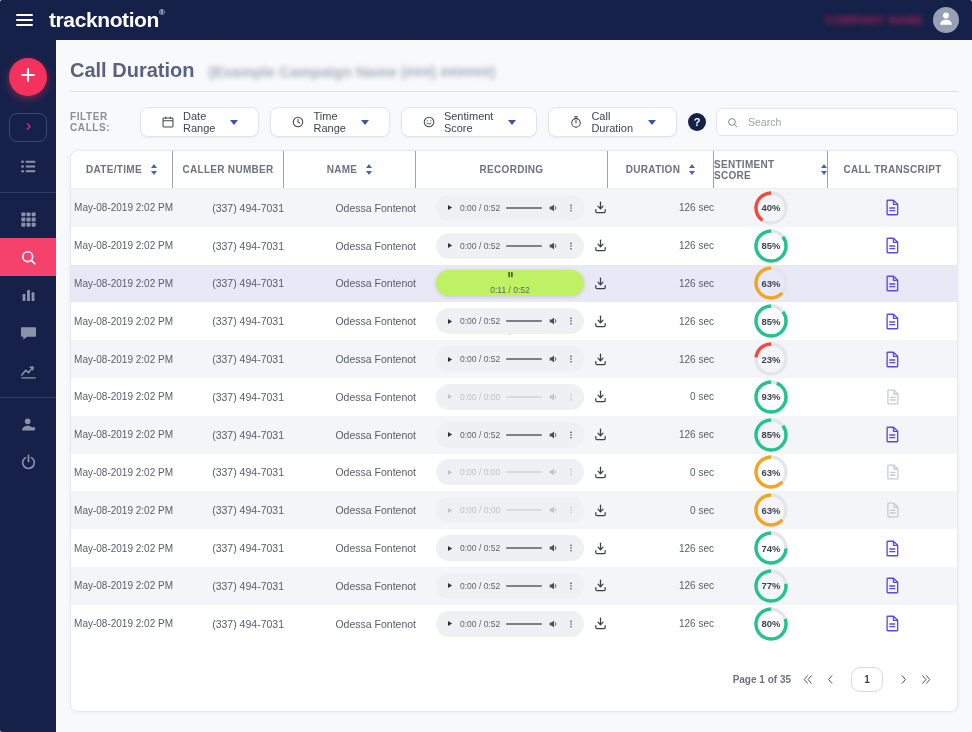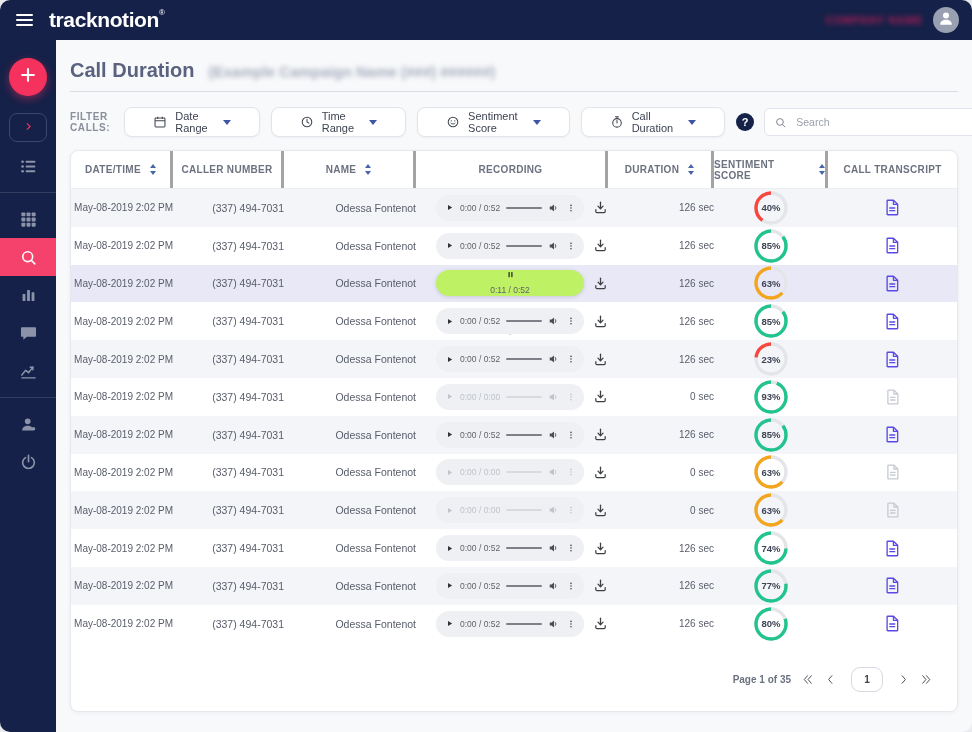--- a/index.html
+++ b/index.html
@@ -1,16 +1,16 @@
 <!DOCTYPE html>
 <html><head>
 <meta charset="utf-8">
 <style>
   html,body{margin:0;padding:0;background:#e9ebee;}
-  .frame{position:relative;width:972px;height:732px;border-radius:10px;overflow:hidden;
+  .frame{position:relative;width:972px;height:732px;border-radius:2px;overflow:hidden;
          background:#f8f9fb;font-family:"Liberation Sans",sans-serif;
          -webkit-font-smoothing:antialiased;}
   
   .topbar{position:absolute;top:0;left:0;right:0;height:40px;background:var(--navy,#152148);
           display:flex;align-items:center;z-index:6;}
   .hamburger{width:17px;height:12px;margin-left:16px;display:flex;flex-direction:column;
              justify-content:space-between;cursor:pointer;}
   .hamburger span{display:block;height:2.2px;background:#fff;border-radius:1px;}
   .logo{color:#fff;font-size:21px;font-weight:bold;margin-left:16px;letter-spacing:-0.4px;}
   .logo sup{font-size:8px;font-weight:normal;vertical-align:top;line-height:10px;}
@@ -36,21 +36,21 @@
   
   .main{position:absolute;left:56px;top:40px;right:0;bottom:0;}
   .page-head{margin:19px 14px 0 14px;}
   .title-line{display:flex;align-items:baseline;gap:14px;}
   .page-title{font-size:20px;font-weight:bold;color:#5a6280;}
   .page-subtitle{font-size:15px;font-weight:bold;color:#a6adbd;filter:blur(2.6px);}
   .head-rule{border-bottom:1px solid #dadde4;margin-top:9px;}
   .filter-row{display:flex;align-items:center;margin:15px 14px 0 14px;height:30px;}
   .filter-label{font-size:10px;font-weight:bold;color:#8a8f9c;letter-spacing:.6px;margin-right:14px;}
   .pill{display:flex;align-items:center;height:28px;border:1px solid #e2e4eb;background:#fff;
-        border-radius:8px;padding:0 28px;margin-right:11px;font-size:11px;color:#3d4350;
+        border-radius:8px;padding:0 20px;margin-right:11px;font-size:11px;color:#3d4350;
         cursor:pointer;box-shadow:0 1px 2px rgba(20,30,60,.05);}
   .pill .picon{display:flex;color:#40464f;margin-right:8px;}
   .caret{width:0;height:0;border-left:4.5px solid transparent;border-right:4.5px solid transparent;
          border-top:5px solid #3D55A5;margin-left:15px;}
   .filter-right{margin-left:auto;display:flex;align-items:center;gap:10px;}
   .help{width:18px;height:18px;border-radius:50%;background:var(--navy,#152148);color:#fff;
         font-size:11px;font-weight:bold;display:flex;align-items:center;justify-content:center;
         cursor:pointer;}
   .search-box{width:222px;height:26px;border:1px solid #e2e4eb;border-radius:6px;background:#fff;
         display:flex;align-items:center;padding:0 9px;gap:7px;}
@@ -58,21 +58,21 @@
   .search-box input{border:none;outline:none;font-size:10.5px;color:#555b66;width:100%;
         font-family:"Liberation Sans",sans-serif;background:transparent;}
   .search-box input::placeholder{color:#9aa0ad;}
   
   .table-card{position:absolute;left:14px;right:14px;top:110px;bottom:20px;background:#fff;
         border:1px solid #e6e8ee;border-radius:8px;box-shadow:0 1px 4px rgba(30,40,80,.05);
         overflow:hidden;}
   .thead,.trow{display:grid;grid-template-columns:102px 111px 132px 192px 106px 114px 1fr;}
   .thead{height:37px;border-bottom:1px solid #edeef2;}
   .th{display:flex;align-items:center;justify-content:center;gap:9px;font-size:10px;
-      font-weight:bold;color:#6d7280;border-right:3px solid #a3a3a3;letter-spacing:.3px;
+      font-weight:bold;color:#6d7280;border-right:1px solid #a3a3a3;letter-spacing:.3px;
       cursor:pointer;}
   .th:last-child{border-right:none;}
   .sort{display:flex;flex-direction:column;gap:2.5px;}
   .sort i{display:block;width:0;height:0;border-left:3.6px solid transparent;
           border-right:3.6px solid transparent;}
   .sort .up{border-bottom:4.2px solid #4a63ad;}
   .sort .dn{border-top:4.2px solid #4a63ad;}
   .trow{height:37.8px;align-items:center;}
   .trow.odd{background:#f4f5f8;}
   .trow.active{background:#e9e8f7;}

